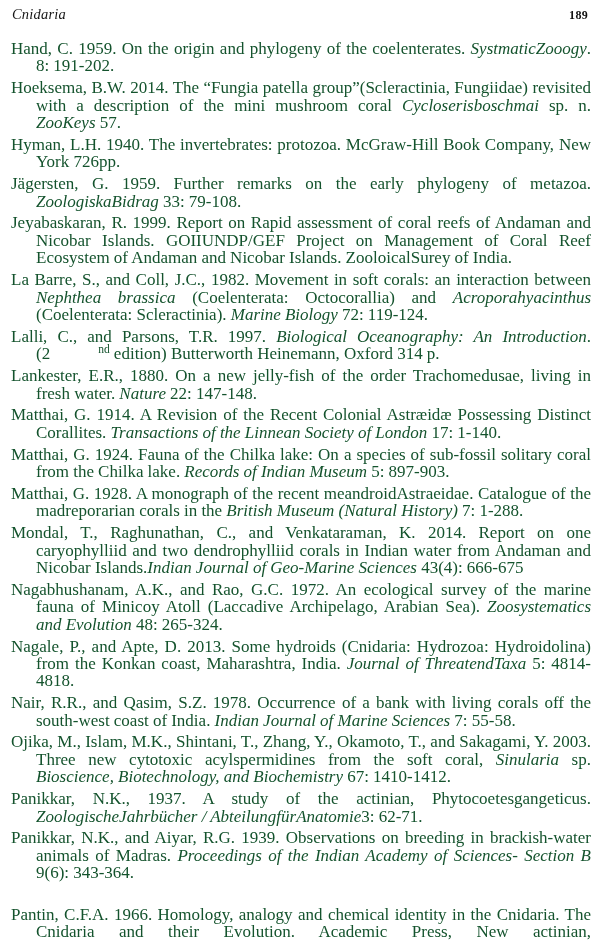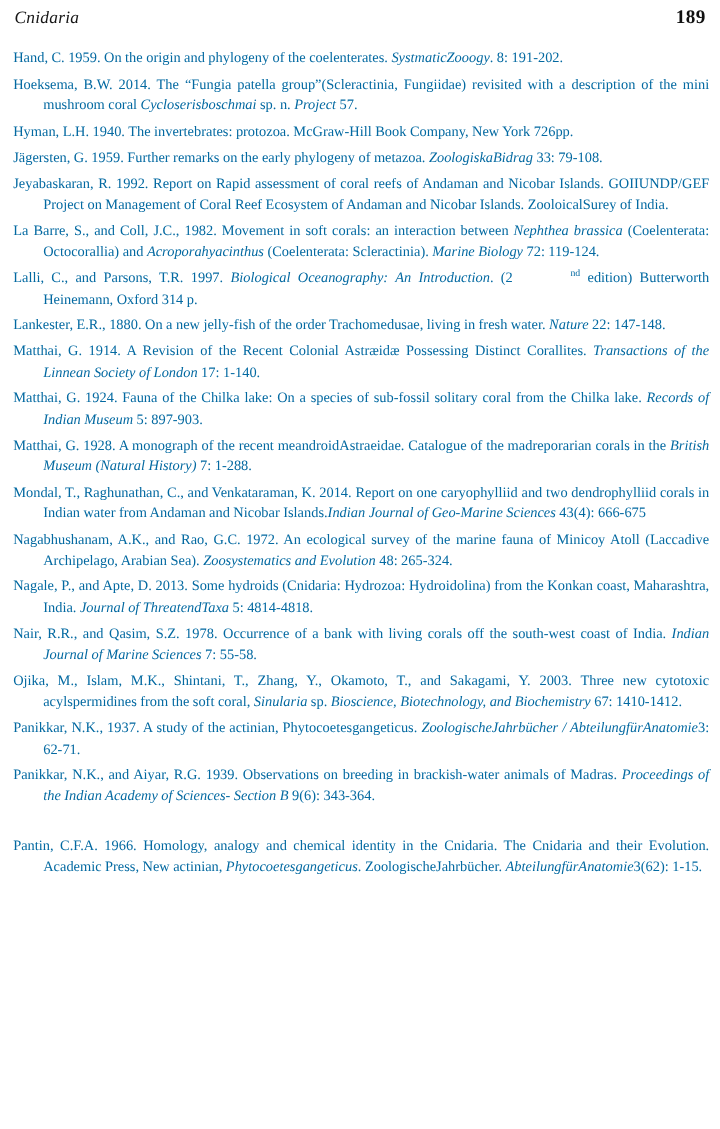--- a/index.html
+++ b/index.html
@@ -32,39 +32,39 @@
     justify-content: space-between;
   }
   .running-head .head-title {
     font-style: italic;
     font-size: 14.5px;
     letter-spacing: 0.2px;
     color: #161616;
   }
   .running-head .folio {
     font-weight: bold;
-    font-size: 16px;
+    font-size: 12px;
     color: #111111;
     letter-spacing: 0.3px;
   }
   .refs {
     position: absolute;
     top: 40px;
     left: 11px;
     width: 580px;
   }
   .ref {
-    font-size: 12px;
+    font-size: 17px;
     line-height: 17.45px;
     text-align: justify;
     text-justify: inter-word;
     padding-left: 25px;
     text-indent: -25px;
     margin: 0 0 4.35px 0;
-    color: #0369a1;
+    color: #14532d;
     word-spacing: -0.1px;
     hyphens: none;
   }
   .ref:last-child { margin-bottom: 0; margin-top: 24px; }
   .ref i, .ref em {
     font-style: italic;
   }
   .ref sup {
     font-size: 0.68em;
     vertical-align: super;
@@ -77,24 +77,24 @@
 
 <div class="page">
 
   <div class="running-head">
     <span class="head-title">Cnidaria</span>
     <span class="folio">189</span>
   </div>
 
   <div class="refs">
       <p class="ref">Hand, C. 1959. On the origin and phylogeny of the coelenterates. <i>SystmaticZooogy</i>. 8: 191-202.</p>
-      <p class="ref">Hoeksema, B.W. 2014. The “Fungia patella group”(Scleractinia, Fungiidae) revisited with a description of the mini mushroom coral <i>Cycloserisboschmai</i> sp. n. <i>Project</i> 57.</p>
+      <p class="ref">Hoeksema, B.W. 2014. The “Fungia patella group”(Scleractinia, Fungiidae) revisited with a description of the mini mushroom coral <i>Cycloserisboschmai</i> sp. n. <i>ZooKeys</i> 57.</p>
       <p class="ref">Hyman, L.H. 1940. The invertebrates: protozoa. McGraw-Hill Book Company, New York 726pp.</p>
       <p class="ref">Jägersten, G. 1959. Further remarks on the early phylogeny of metazoa. <i>ZoologiskaBidrag</i> 33: 79-108.</p>
-      <p class="ref">Jeyabaskaran, R. 1992. Report on Rapid assessment of coral reefs of Andaman and Nicobar Islands. GOIIUNDP/GEF Project on Management of Coral Reef Ecosystem of Andaman and Nicobar Islands. ZooloicalSurey of India.</p>
+      <p class="ref">Jeyabaskaran, R. 1999. Report on Rapid assessment of coral reefs of Andaman and Nicobar Islands. GOIIUNDP/GEF Project on Management of Coral Reef Ecosystem of Andaman and Nicobar Islands. ZooloicalSurey of India.</p>
       <p class="ref">La Barre, S., and Coll, J.C., 1982. Movement in soft corals: an interaction between <i>Nephthea brassica</i> (Coelenterata: Octocorallia) and <i>Acroporahyacinthus</i> (Coelenterata: Scleractinia). <i>Marine Biology</i> 72: 119-124.</p>
       <p class="ref">Lalli, C., and Parsons, T.R. 1997. <i>Biological Oceanography: An Introduction</i>. (2<sup>nd</sup> edition) Butterworth Heinemann, Oxford 314 p.</p>
       <p class="ref">Lankester, E.R., 1880. On a new jelly-fish of the order Trachomedusae, living in fresh water. <i>Nature</i> 22: 147-148.</p>
       <p class="ref">Matthai, G. 1914. A Revision of the Recent Colonial Astræidæ Possessing Distinct Corallites. <i>Transactions of the Linnean Society of London</i> 17: 1-140.</p>
       <p class="ref">Matthai, G. 1924. Fauna of the Chilka lake: On a species of sub-fossil solitary coral from the Chilka lake. <i>Records of Indian Museum</i> 5: 897-903.</p>
       <p class="ref">Matthai, G. 1928. A monograph of the recent meandroidAstraeidae. Catalogue of the madreporarian corals in the <i>British Museum (Natural History)</i> 7: 1-288.</p>
       <p class="ref">Mondal, T., Raghunathan, C., and Venkataraman, K. 2014. Report on one caryophylliid and two dendrophylliid corals in Indian water from Andaman and Nicobar Islands.<i>Indian Journal of Geo-Marine Sciences</i> 43(4): 666-675</p>
       <p class="ref">Nagabhushanam, A.K., and Rao, G.C. 1972. An ecological survey of the marine fauna of Minicoy Atoll (Laccadive Archipelago, Arabian Sea). <i>Zoosystematics and Evolution</i> 48: 265-324.</p>
       <p class="ref">Nagale, P., and Apte, D. 2013. Some hydroids (Cnidaria: Hydrozoa: Hydroidolina) from the Konkan coast, Maharashtra, India. <i>Journal of ThreatendTaxa</i> 5: 4814-4818.</p>
       <p class="ref">Nair, R.R., and Qasim, S.Z. 1978. Occurrence of a bank with living corals off the south-west coast of India. <i>Indian Journal of Marine Sciences</i> 7: 55-58.</p>

